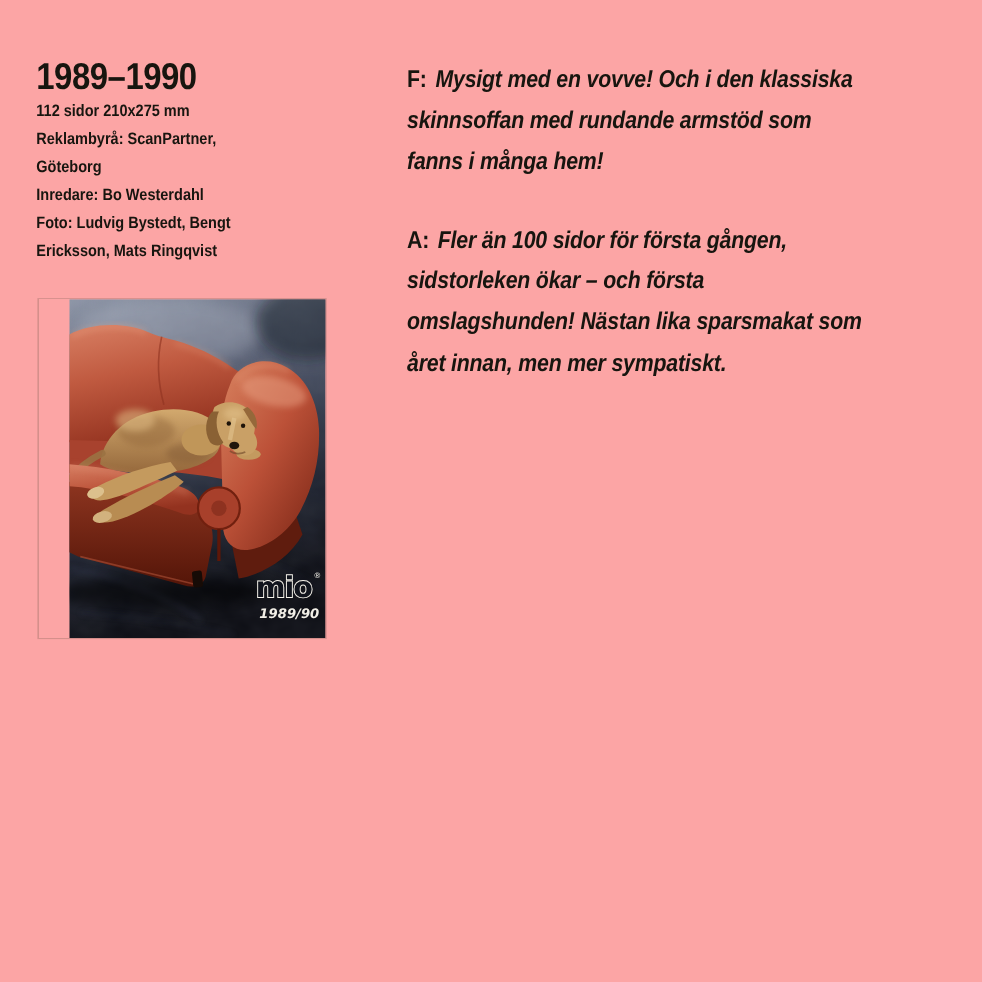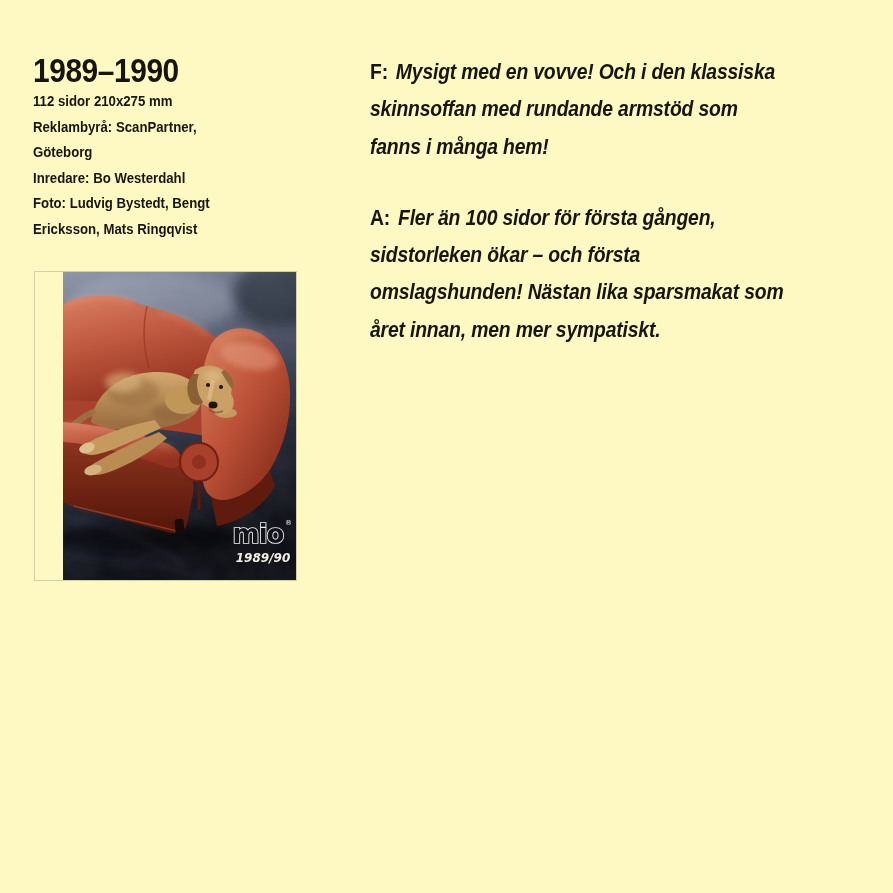--- a/index.html
+++ b/index.html
@@ -4,21 +4,21 @@
 <style>
   html, body {
     margin: 0;
     padding: 0;
     background: #e8dcc7;
   }
   .page {
     position: relative;
     width: 893px;
     height: 893px;
-    background: #fef9c3;
+    background: #fca5a5;
     font-family: "Liberation Sans", sans-serif;
     color: #17150f;
     overflow: hidden;
   }
   
   .left-col {
     position: absolute;
     left: 33px;
     top: 52px;
     width: 340px;

